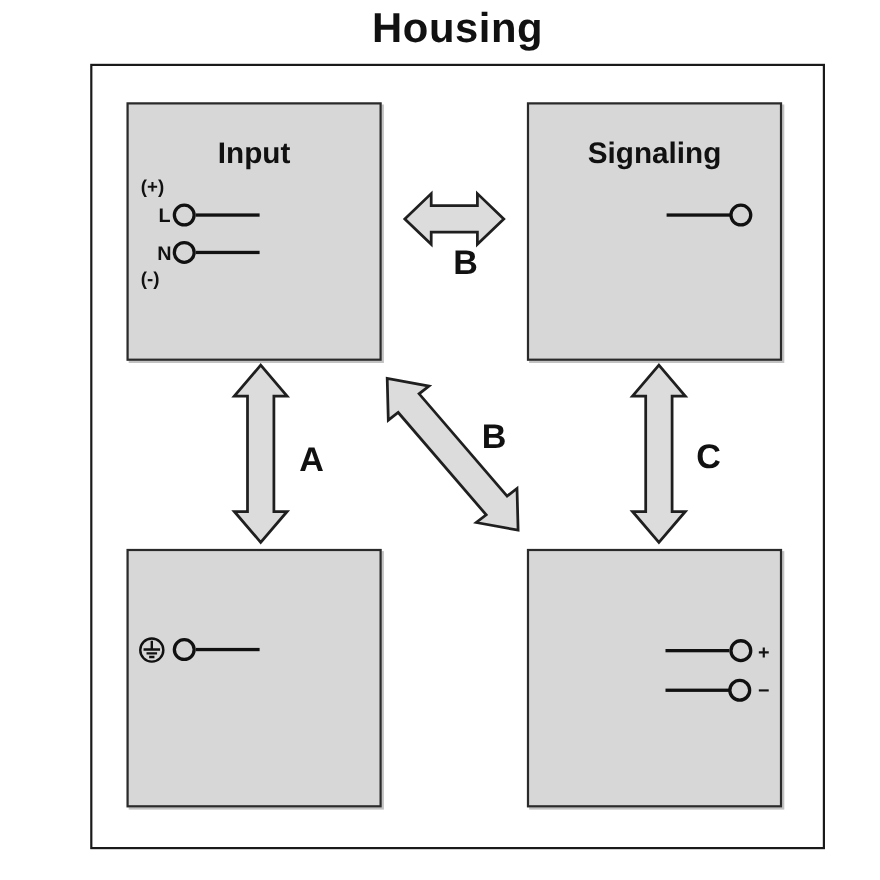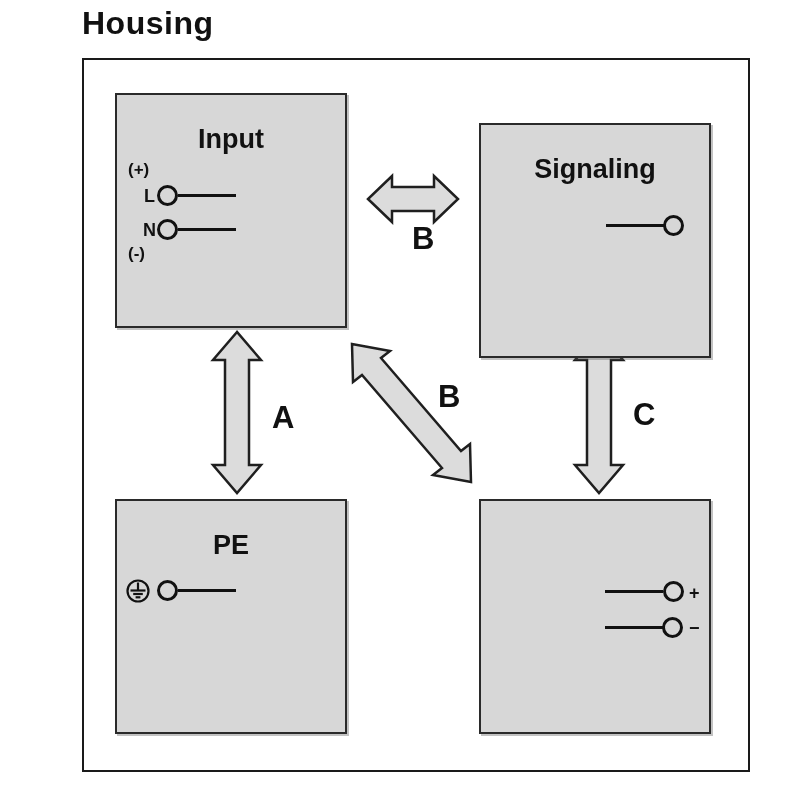--- a/index.html
+++ b/index.html
@@ -1,35 +1,35 @@
 <!DOCTYPE html>
 <html><head>
 <meta charset="utf-8">
 <style>
   * { margin:0; padding:0; box-sizing:border-box; }
   html,body { width:800px; height:800px; background:#fff; font-family:"Liberation Sans", sans-serif; }
   .stage { position:relative; width:800px; height:800px; background:#fff; overflow:hidden; color:#111; }
 
   .diagram-title {
     position:absolute; left:82px; top:5px; width:668px;
-    font-size:32px; font-weight:bold; letter-spacing:0.5px;
+    text-align:center; font-size:38px; font-weight:bold; letter-spacing:0.5px;
   }
 
   .housing {
     position:absolute; left:82px; top:58px; width:668px; height:714px;
     border:2px solid #1a1a1a; background:#fff;
   }
 
   .box {
     position:absolute; width:232px; height:235px;
     background:#d7d7d7; border:2px solid #2a2a2a;
     box-shadow:2px 2px 0 rgba(80,80,80,0.35);
   }
   #box-input     { left:115px; top:93px; }
-  #box-signaling { left:479px; top:93px;margin-top:30px; }
+  #box-signaling { left:479px; top:93px; }
   #box-pe        { left:115px; top:499px; }
   #box-output    { left:479px; top:499px; }
 
   .box-title {
     position:absolute; left:0; right:0; top:29px;
     text-align:center; font-size:27px; font-weight:bold;
   }
 
   .lbl { position:absolute; font-weight:bold; line-height:1; white-space:nowrap; }
 
@@ -83,21 +83,20 @@
     <span class="lbl" style="left:11px; top:150px; font-size:17px;">(-)</span>
   </div>
 
   <div class="box" id="box-signaling">
     <div class="box-title">Signaling</div>
     <span class="term-line" style="left:125px; top:99px; width:58px;"></span>
     <span class="term-circle" style="left:182px; top:90px;"></span>
   </div>
 
   <div class="box" id="box-pe">
-    <div class="box-title">PE</div>
     <svg class="earth-icon" width="24" height="24" viewBox="0 0 24 24">
       <circle cx="12" cy="12" r="10.5" fill="none" stroke="#111" stroke-width="2.2"></circle>
       <line x1="12" y1="3.5" x2="12" y2="11" stroke="#111" stroke-width="2.2"></line>
       <line x1="4.5" y1="11.5" x2="19.5" y2="11.5" stroke="#111" stroke-width="2.2"></line>
       <line x1="7.2" y1="15" x2="16.8" y2="15" stroke="#111" stroke-width="2.2"></line>
       <line x1="9.6" y1="18.3" x2="14.4" y2="18.3" stroke="#111" stroke-width="2.2"></line>
     </svg>
     <span class="term-circle" style="left:40px; top:79px;"></span>
     <span class="term-line" style="left:61px; top:88px; width:58px;"></span>
   </div>

